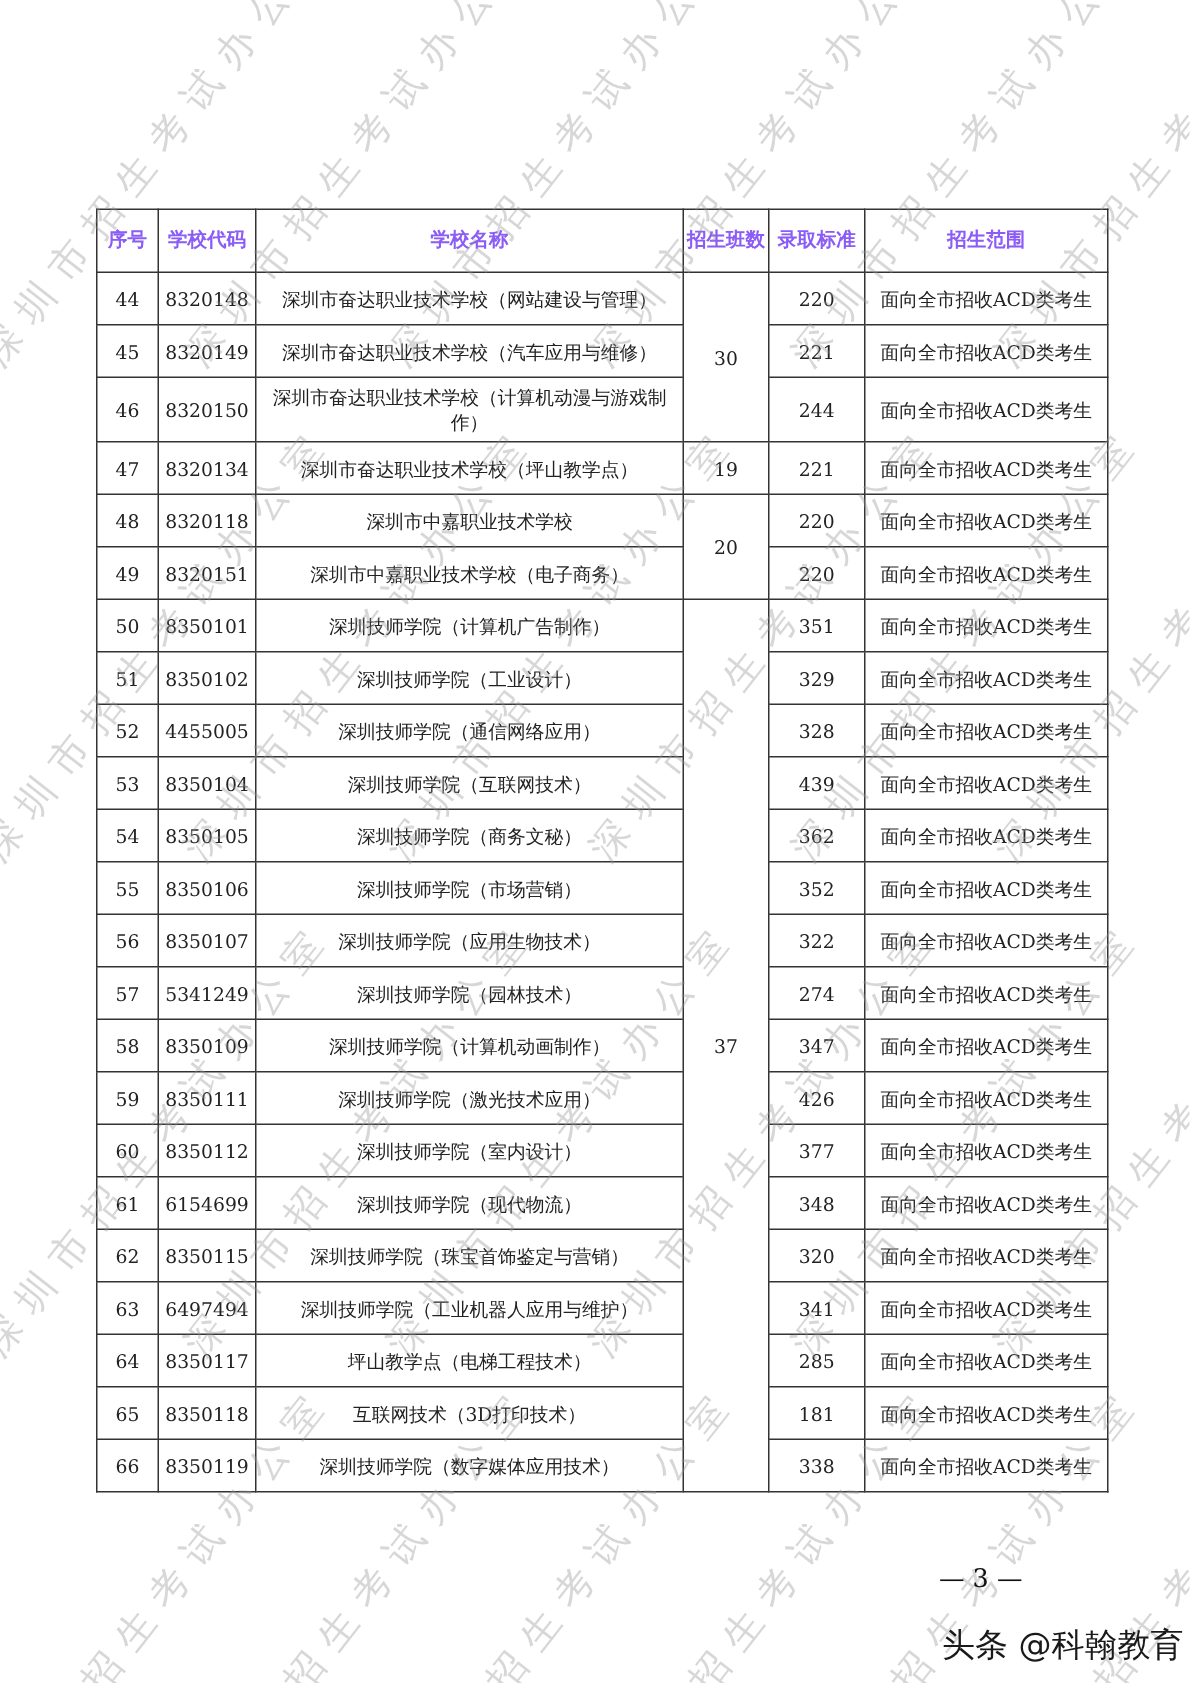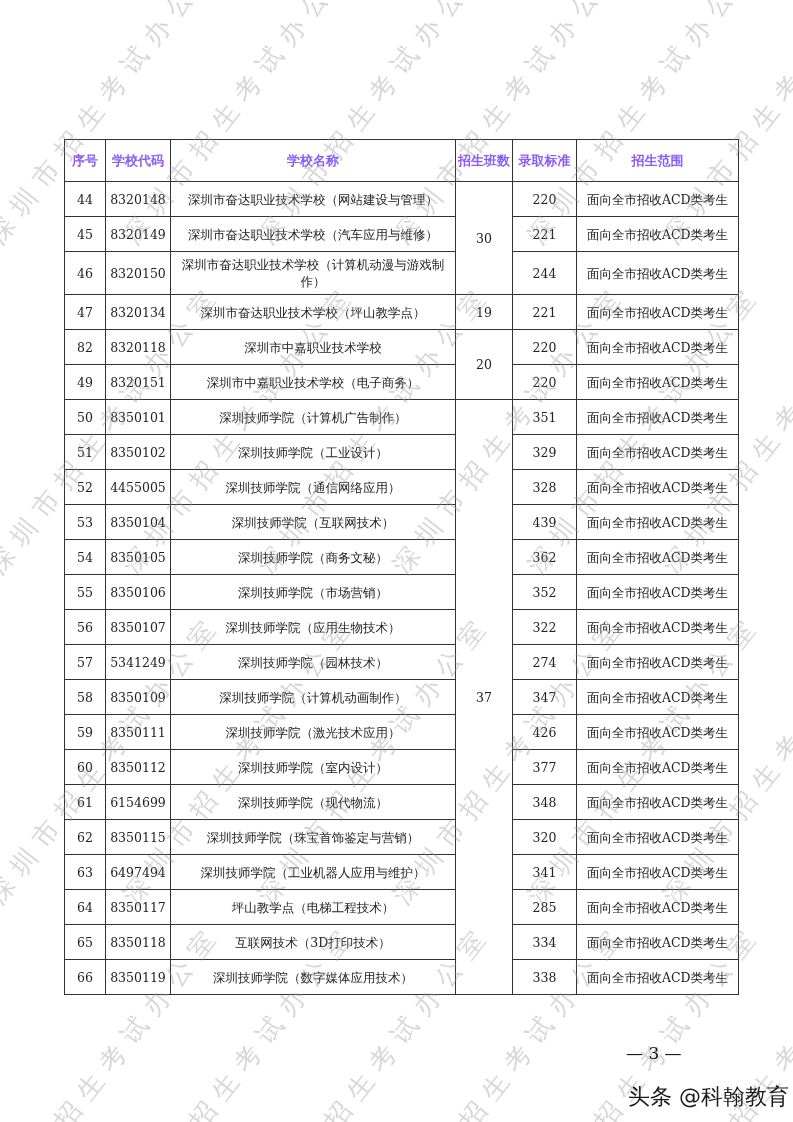--- a/index.html
+++ b/index.html
@@ -112,21 +112,21 @@
     </tr>
     <tr>
       <td>47</td>
       <td>8320134</td>
       <td>深圳市奋达职业技术学校（坪山教学点）</td>
       <td>19</td>
       <td>221</td>
       <td>面向全市招收ACD类考生</td>
     </tr>
     <tr>
-      <td>82</td>
+      <td>48</td>
       <td>8320118</td>
       <td>深圳市中嘉职业技术学校</td>
       <td rowspan="2">20</td>
       <td>220</td>
       <td>面向全市招收ACD类考生</td>
     </tr>
     <tr>
       <td>49</td>
       <td>8320151</td>
       <td>深圳市中嘉职业技术学校（电子商务）</td>
@@ -236,21 +236,21 @@
       <td>64</td>
       <td>8350117</td>
       <td>坪山教学点（电梯工程技术）</td>
       <td>285</td>
       <td>面向全市招收ACD类考生</td>
     </tr>
     <tr>
       <td>65</td>
       <td>8350118</td>
       <td>互联网技术（3D打印技术）</td>
-      <td>334</td>
+      <td>181</td>
       <td>面向全市招收ACD类考生</td>
     </tr>
     <tr>
       <td>66</td>
       <td>8350119</td>
       <td>深圳技师学院（数字媒体应用技术）</td>
       <td>338</td>
       <td>面向全市招收ACD类考生</td>
     </tr>
   </tbody>

